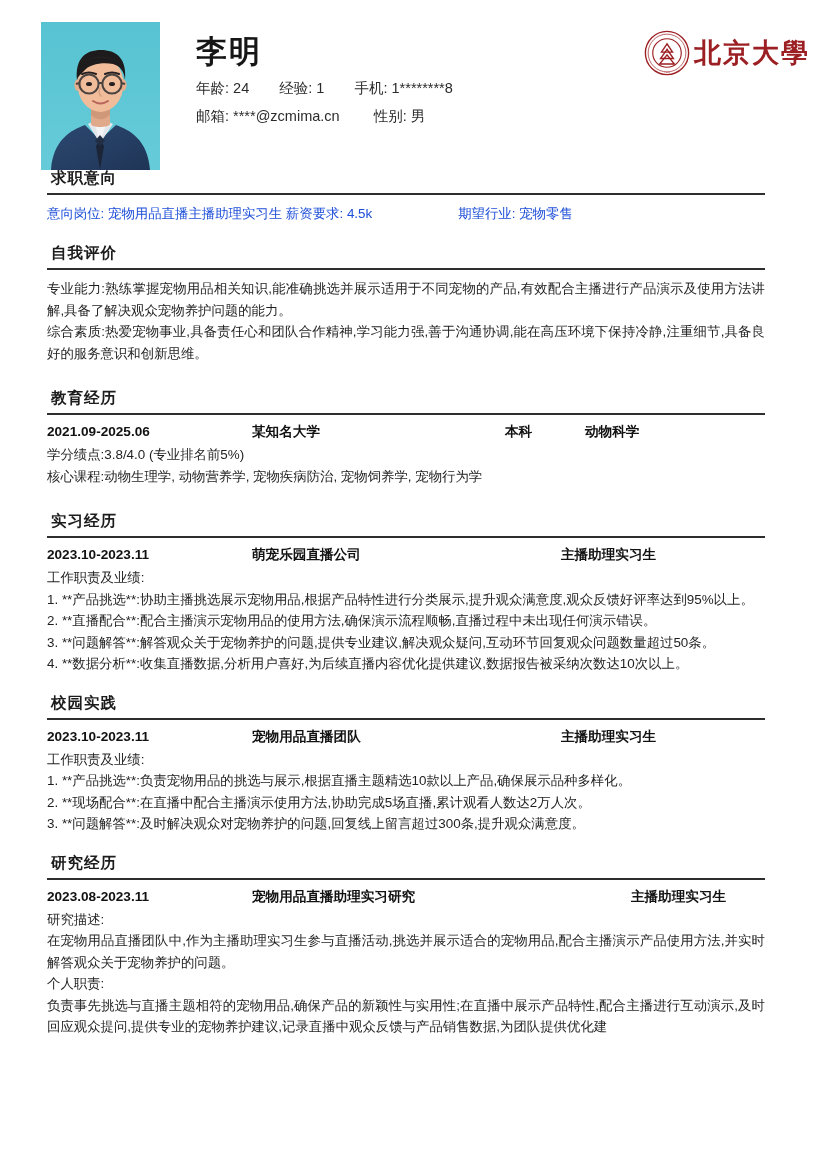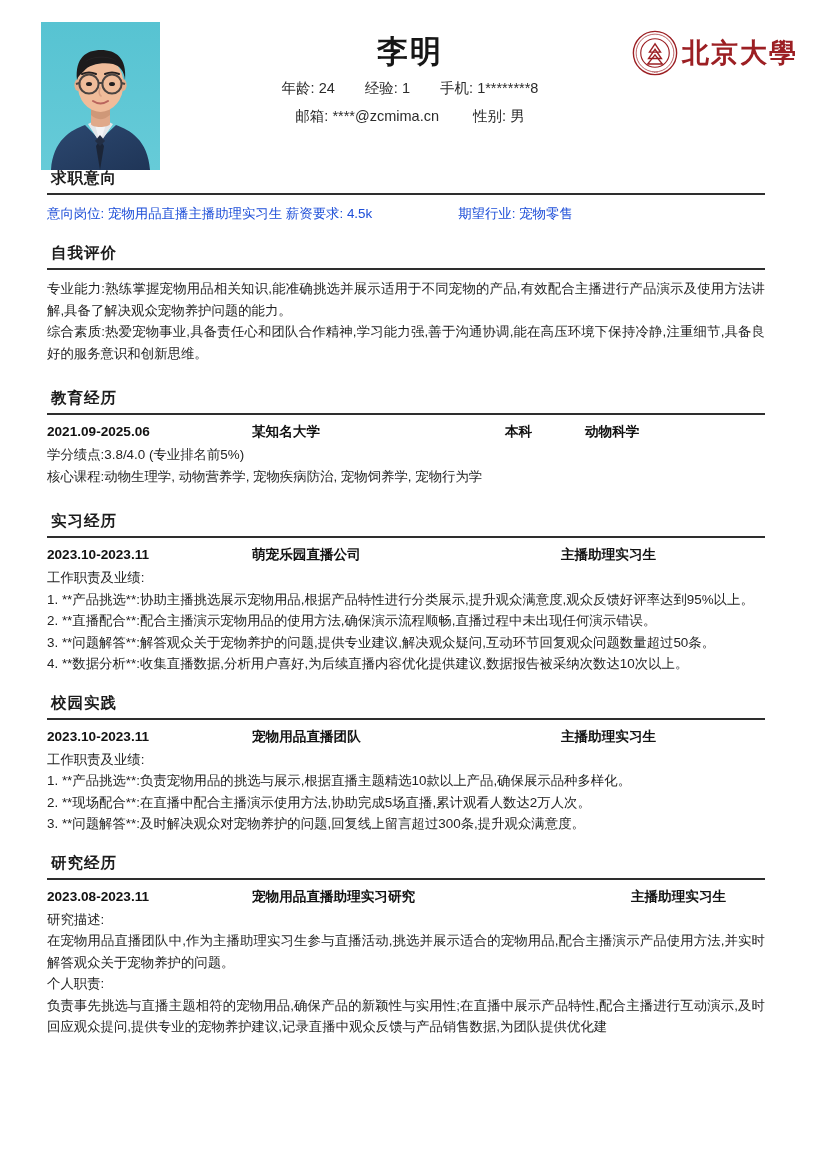--- a/index.html
+++ b/index.html
@@ -33,24 +33,24 @@
     top: 22px;
     width: 119px;
     height: 148px;
     overflow: hidden;
     background: #5cc2d0;
   }
   .photo-svg { display: block; width: 119px; height: 148px; }
 
   .header-center {
     position: absolute;
-    left: 180px;
+    left: 196px;
     top: 22px;
     width: 460px;
-    text-align: center;
+    text-align: left;
   }
   .cand-name {
     font-size: 31px;
     font-weight: bold;
     letter-spacing: 2px;
     color: #161616;
     line-height: 44px;
     margin: 8px 0 0 0;
   }
   .meta-line {
@@ -58,21 +58,21 @@
     color: #2b2b2b;
     line-height: 28px;
     white-space: nowrap;
   }
   .meta-line .gap-sm { display: inline-block; width: 22px; }
   .meta-line .gap-md { display: inline-block; width: 26px; }
   .meta-val { color: #2b2b2b; }
 
   .uni-logo {
     position: absolute;
-    right: 22px;
+    right: 10px;
     top: 30px;
     display: flex;
     align-items: center;
     gap: 4px;
   }
   .seal { width: 46px; height: 46px; display: block; }
   .uni-name {
     font-family: "Liberation Serif", "DejaVu Serif", serif;
     font-size: 27px;
     font-weight: bold;

